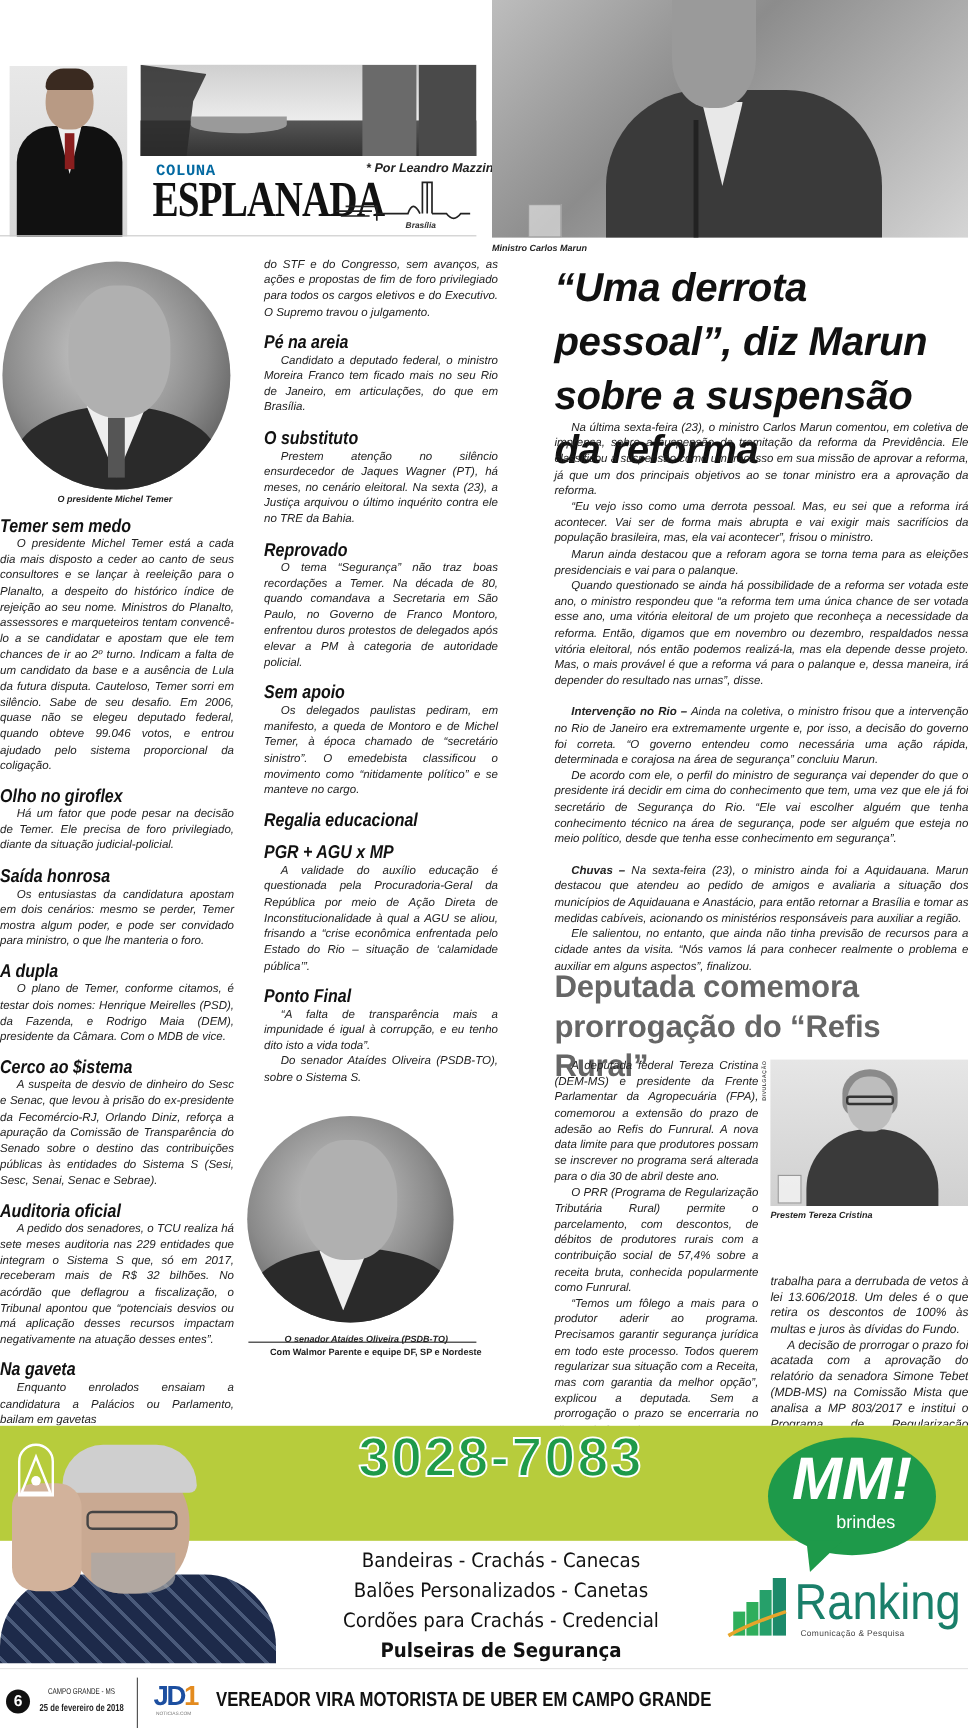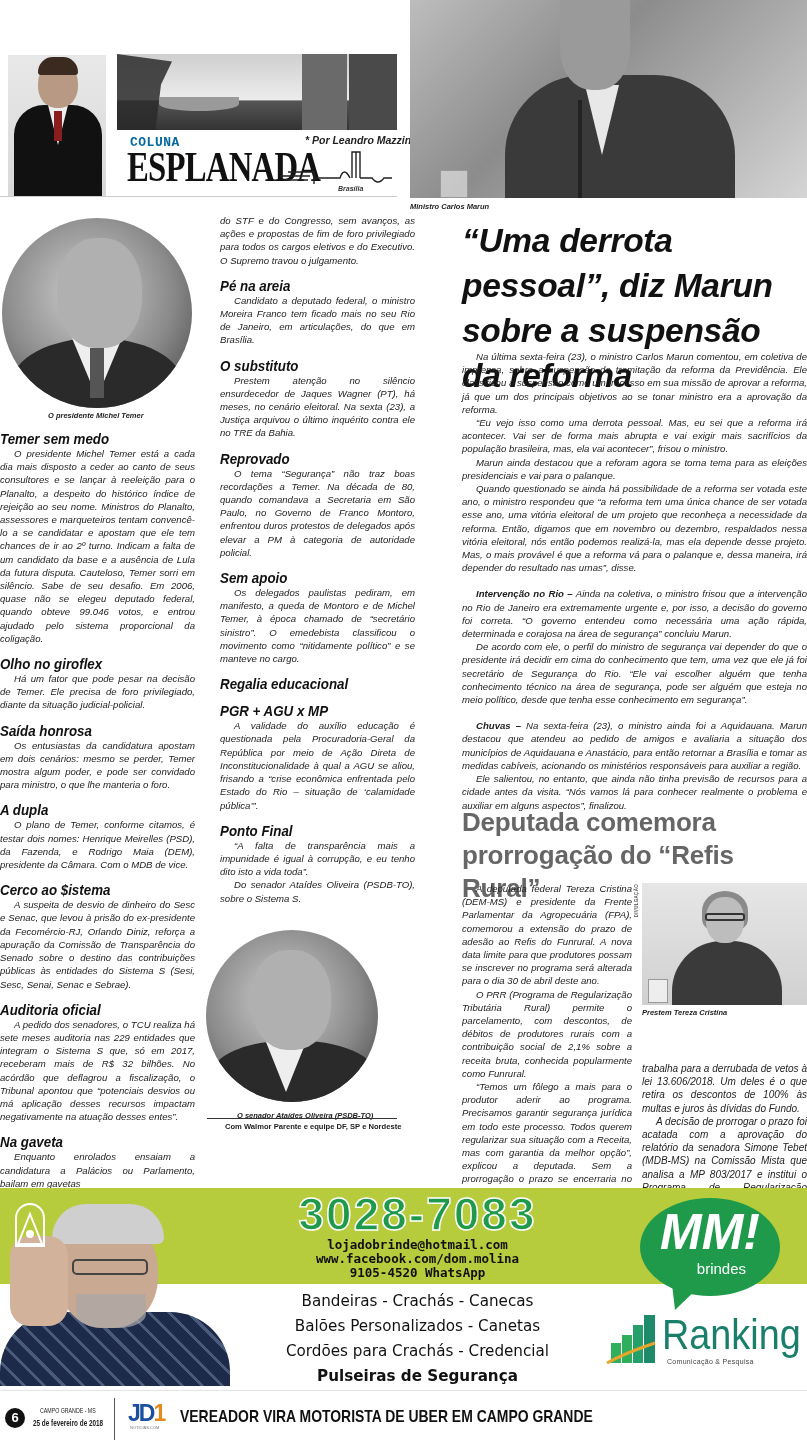--- a/index.html
+++ b/index.html
@@ -210,21 +210,21 @@
   <p>Quando questionado se ainda há possibilidade de a reforma ser votada este ano, o ministro respondeu que “a reforma tem uma única chance de ser votada esse ano, uma vitória eleitoral de um projeto que reconheça a necessidade da reforma. Então, digamos que em novembro ou dezembro, respaldados nessa vitória eleitoral, nós então podemos realizá-la, mas ela depende desse projeto. Mas, o mais provável é que a reforma vá para o palanque e, dessa maneira, irá depender do resultado nas urnas”, disse.</p>
   <p class="gap"><b>Intervenção no Rio –</b><span> Ainda na coletiva, o ministro frisou que a intervenção no Rio de Janeiro era extremamente urgente e, por isso, a decisão do governo foi correta. “O governo entendeu como necessária uma ação rápida, determinada e corajosa na área de segurança” concluiu Marun.</span></p>
   <p>De acordo com ele, o perfil do ministro de segurança vai depender do que o presidente irá decidir em cima do conhecimento que tem, uma vez que ele já foi secretário de Segurança do Rio. “Ele vai escolher alguém que tenha conhecimento técnico na área de segurança, pode ser alguém que esteja no meio político, desde que tenha esse conhecimento em segurança”.</p>
   <p class="gap"><b>Chuvas –</b><span> Na sexta-feira (23), o ministro ainda foi a Aquidauana. Marun destacou que atendeu ao pedido de amigos  e avaliaria a situação dos municípios de Aquidauana e Anastácio, para então retornar a Brasília e tomar as medidas cabíveis, acionando os ministérios responsáveis para auxiliar a região.</span></p>
   <p>Ele salientou, no entanto, que ainda não tinha previsão de recursos para a cidade antes da visita. “Nós vamos lá para conhecer realmente o problema e auxiliar em alguns aspectos”, finalizou.</p>
 </div>
 
 <div class="abs refis-headline">Deputada comemora prorrogação do “Refis Rural”</div>
 <div class="abs refis-col1">
   <p>A deputada federal Tereza Cristina (DEM-MS) e presidente da Frente Parlamentar da Agropecuária (FPA), comemorou a extensão do prazo de adesão ao Refis do Funrural. A nova data limite para que produtores possam se inscrever no programa será alterada para o dia 30 de abril deste ano.</p>
-  <p>O PRR (Programa de Regularização Tributária Rural) permite o parcelamento, com descontos, de débitos de produtores rurais com a contribuição social de 2,1% sobre a receita bruta, conhecida popularmente como Funrural.</p>
+  <p>O PRR (Programa de Regularização Tributária Rural) permite o parcelamento, com descontos, de débitos de produtores rurais com a contribuição social de 57,4% sobre a receita bruta, conhecida popularmente como Funrural.</p>
   <p>“Temos um fôlego a mais para o produtor aderir ao programa. Precisamos garantir segurança jurídica em todo este processo. Todos querem regularizar sua situação com a Receita, mas com garantia da melhor opção”, explicou a deputada. Sem a prorrogação o prazo se encerraria no dia 28 de fevereiro.</p>
   <p>A bancada ruralista na Câmara ainda</p>
 </div>
 <div class="abs divulgacao">DIVULGAÇÃO</div>
 <div class="abs tereza-photo">
   <div class="body"></div>
     <div class="hair"></div>
     <div class="face"></div>
     <div class="glasses"></div>
     <div class="cup"></div>
@@ -244,25 +244,20 @@
       <div class="glasses"></div>
       <div class="beard"></div>
       <div class="hand"></div>
   </div>
   <svg class="ad-logo-tri" viewBox="0 0 32 50">
     <path d="M16 4 A14 14 0 0 1 30 18 L30 46 L2 46 L2 18 A14 14 0 0 1 16 4 Z" fill="none" stroke="#fff" stroke-width="2"></path>
     <path d="M16 14 L28 44 L4 44 Z" fill="none" stroke="#fff" stroke-width="2"></path>
     <circle cx="16" cy="34" r="4" fill="#fff"></circle>
   </svg>
   <div class="ad-phone">3028-7083</div>
-  <div class="ad-contact">
-    <div>lojadobrinde@hotmail.com</div>
-    <div>www.facebook.com/dom.molina</div>
-    <div>9105-4520 WhatsApp</div>
-  </div>
   <div class="ad-products">
     <div>Bandeiras - Crachás - Canecas</div>
     <div>Balões Personalizados - Canetas</div>
     <div>Cordões para Crachás - Credencial</div>
     <div class="bold">Pulseiras de Segurança</div>
   </div>
   <div class="ad-bubble"></div>
   <div class="ad-bubble-tail"></div>
   <div class="ad-mm">MM!</div>
   <div class="ad-brindes">brindes</div>

